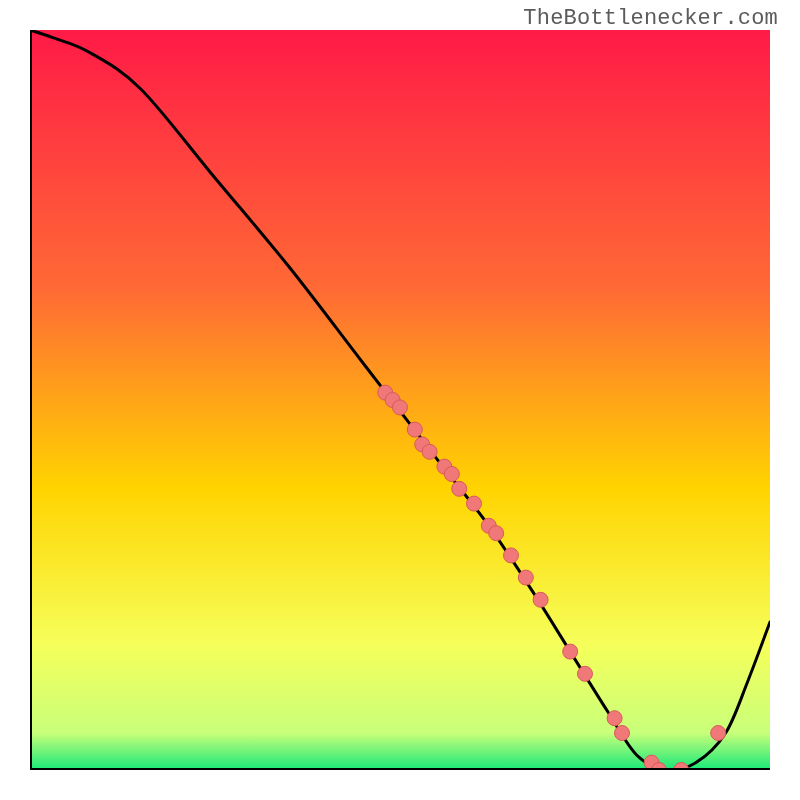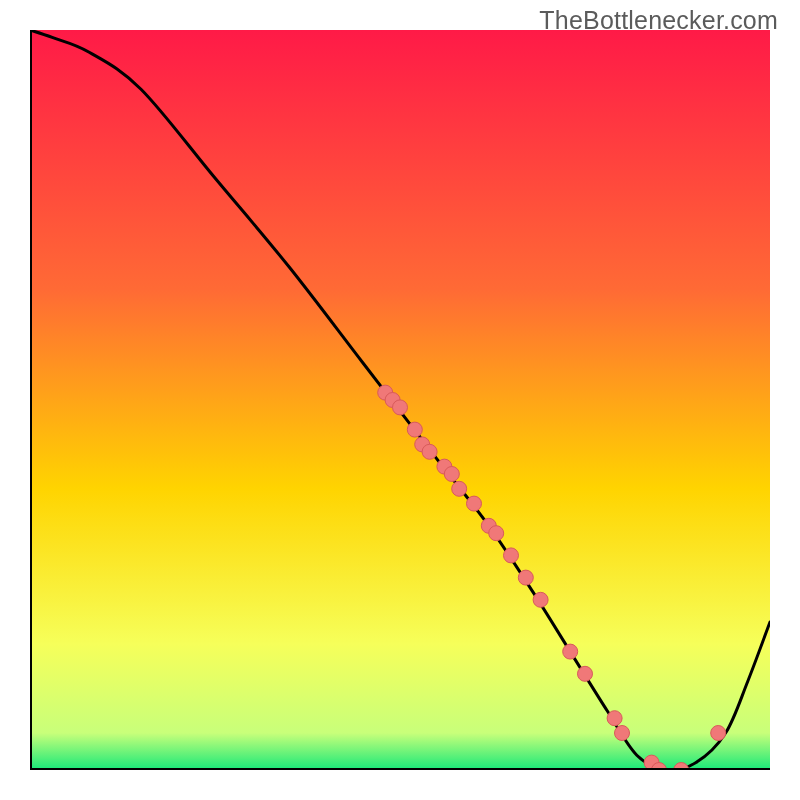--- a/index.html
+++ b/index.html
@@ -13,24 +13,25 @@
   .stage {
     position: relative;
     width: 800px;
     height: 800px;
   }
   .watermark {
     position: absolute;
     top: 6px;
     right: 22px;
     color: #5b5b5b;
-    font-size: 25px;
+    font-size: 22px;
     letter-spacing: 0.2px;
     font-weight: 500;
     z-index: 5;
+    font-family: Liberation Mono, monospace;
   }
   .plot {
     position: absolute;
     left: 30px;
     top: 30px;
     width: 740px;
     height: 740px;
   }
   .plot svg {
     display: block;

